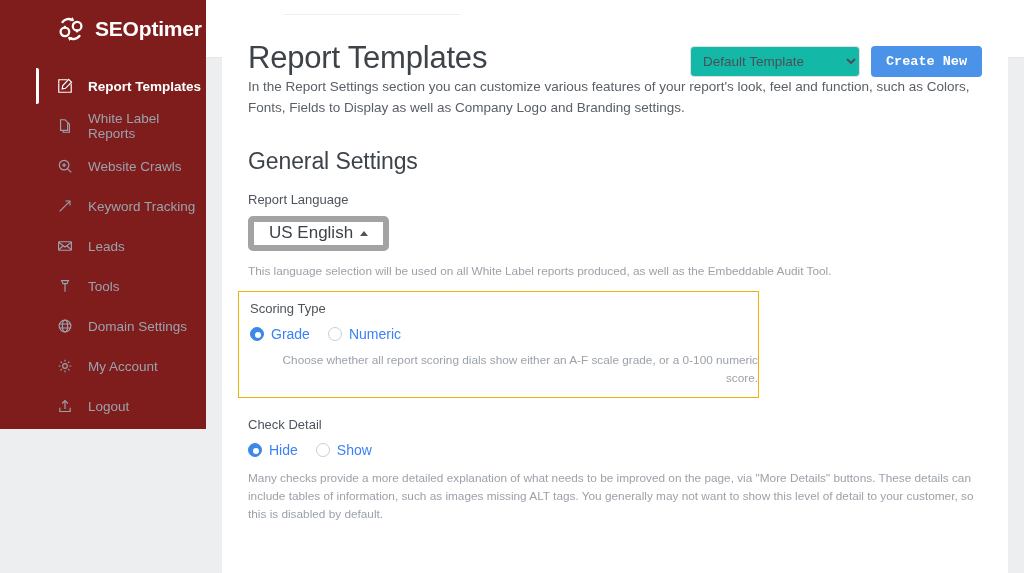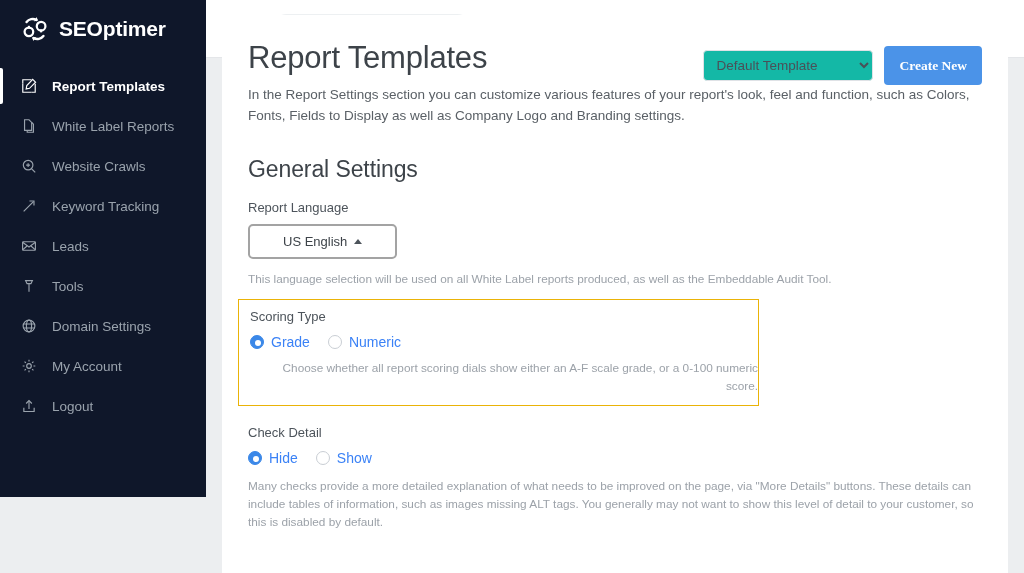--- a/index.html
+++ b/index.html
@@ -6,24 +6,25 @@
   html, body {
     width: 1024px; height: 573px;
     font-family: "Liberation Sans", sans-serif;
     overflow: hidden;
     background: #eceef0;
   }
   .app { position: relative; width: 1024px; height: 573px; display: flex; }
 
   
   .sidebar {
-    width: 206px; height: 497px;
-    background: #0f172a;
+    width: 206px; height: 429px;
+    background: #7f1d1d;
     flex: 0 0 206px;
     position: relative;
+    padding-left: 36px;
   }
   .logo-row {
     display: flex; align-items: center;
     height: 58px; padding-left: 20px; gap: 9px;
   }
   .logo-mark { width: 30px; height: 30px; flex: 0 0 30px; }
   .logo-text {
     color: #ffffff; font-size: 21px; font-weight: bold;
     letter-spacing: -0.2px; white-space: nowrap;
   }
@@ -87,43 +88,43 @@
   .title-actions { margin-left: auto; display: flex; align-items: center; gap: 11px; padding-top: 5px; }
   .tpl-select {
     width: 170px; height: 31px;
     border: 1px solid #dfe2e6; border-radius: 4px; background: #14b8a6;
     font-family: "Liberation Sans", sans-serif; font-size: 13.5px;
     color: #4a5058; padding: 0 8px;
     -webkit-appearance: menulist; appearance: menulist;
     cursor: pointer;
   }
   .btn-primary {
-    height: 39px; padding: 0 15px;
+    height: 31px; padding: 0 15px;
     background: #4b93e8; color: #fff; border: none; border-radius: 4px;
-    font-family: Liberation Serif, serif; font-size: 13.5px; font-weight: bold;
+    font-family: Liberation Mono, monospace; font-size: 13.5px; font-weight: bold;
     cursor: pointer; white-space: nowrap;
   }
   p.intro {
     margin-top: 0;
     font-size: 13.5px; color: #5a6066; line-height: 1.55; max-width: 724px;
   }
   h2.section-title {
     margin-top: 29px;
     font-size: 23px; font-weight: normal; color: #3d4349; letter-spacing: -0.1px;
   }
   .field-label {
     margin-top: 17px;
     font-size: 13px; color: #4d545b;
   }
   .lang-btn {
     margin-top: 9px;
     display: inline-flex; align-items: center; gap: 7px;
-    height: 35px; padding: 0 33px;
-    border: 2px solid #a3a3a3; border-radius: 5px; background: #fff;
-    font-family: "Liberation Sans", sans-serif; font-size: 13px; color: #3d4349;
+    height: 35px; padding: 0 15px;
+    border: 6px solid #a3a3a3; border-radius: 5px; background: #fff;
+    font-family: "Liberation Sans", sans-serif; font-size: 17px; color: #3d4349;
     cursor: pointer;
   }
   .caret-up {
     width: 0; height: 0;
     border-left: 4.5px solid transparent; border-right: 4.5px solid transparent;
     border-bottom: 5px solid #4d545b;
   }
   .hint {
     margin-top: 11px;
     font-size: 11.8px; color: #9ca2a9; line-height: 1.55;

